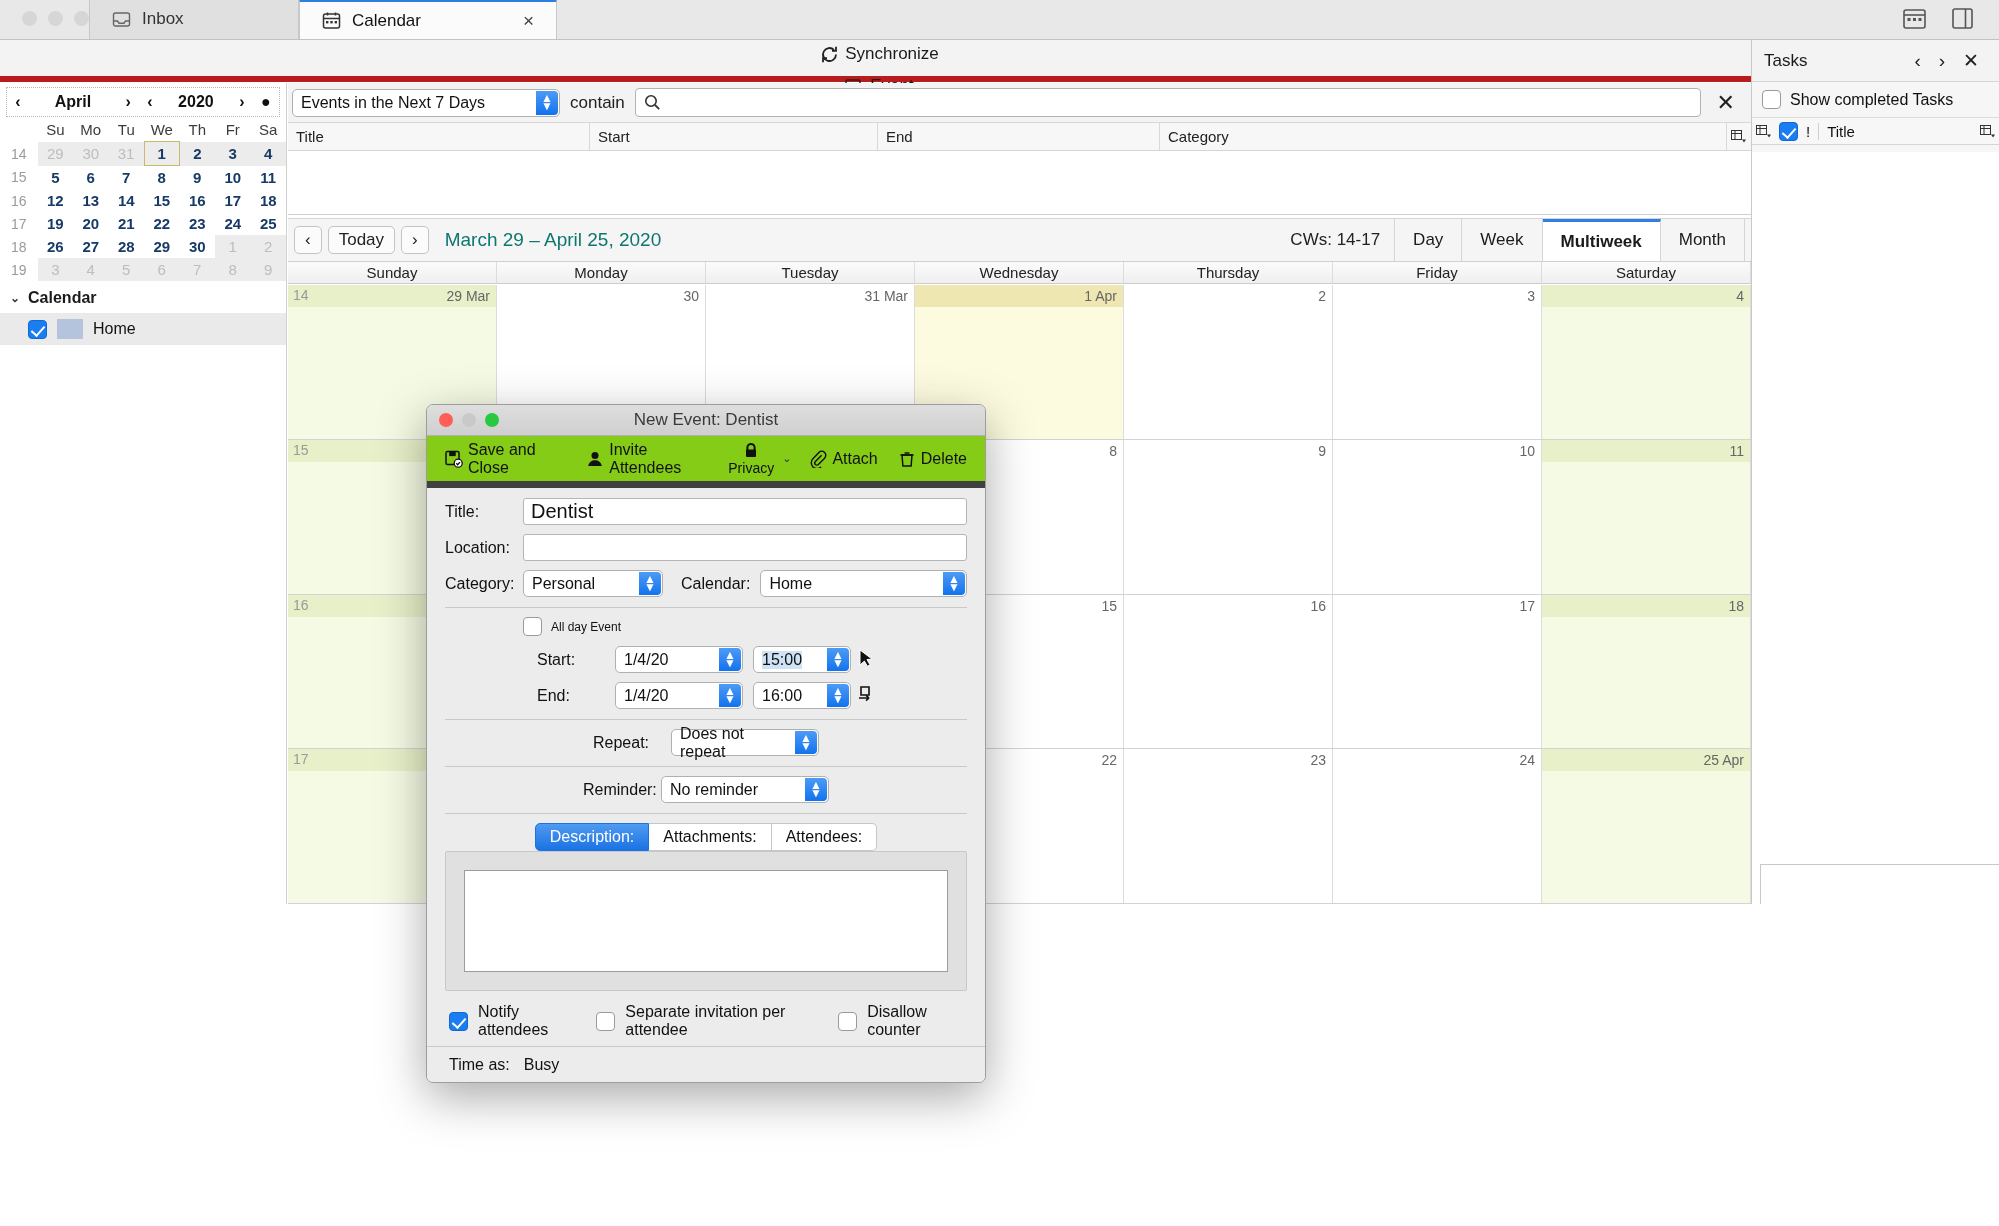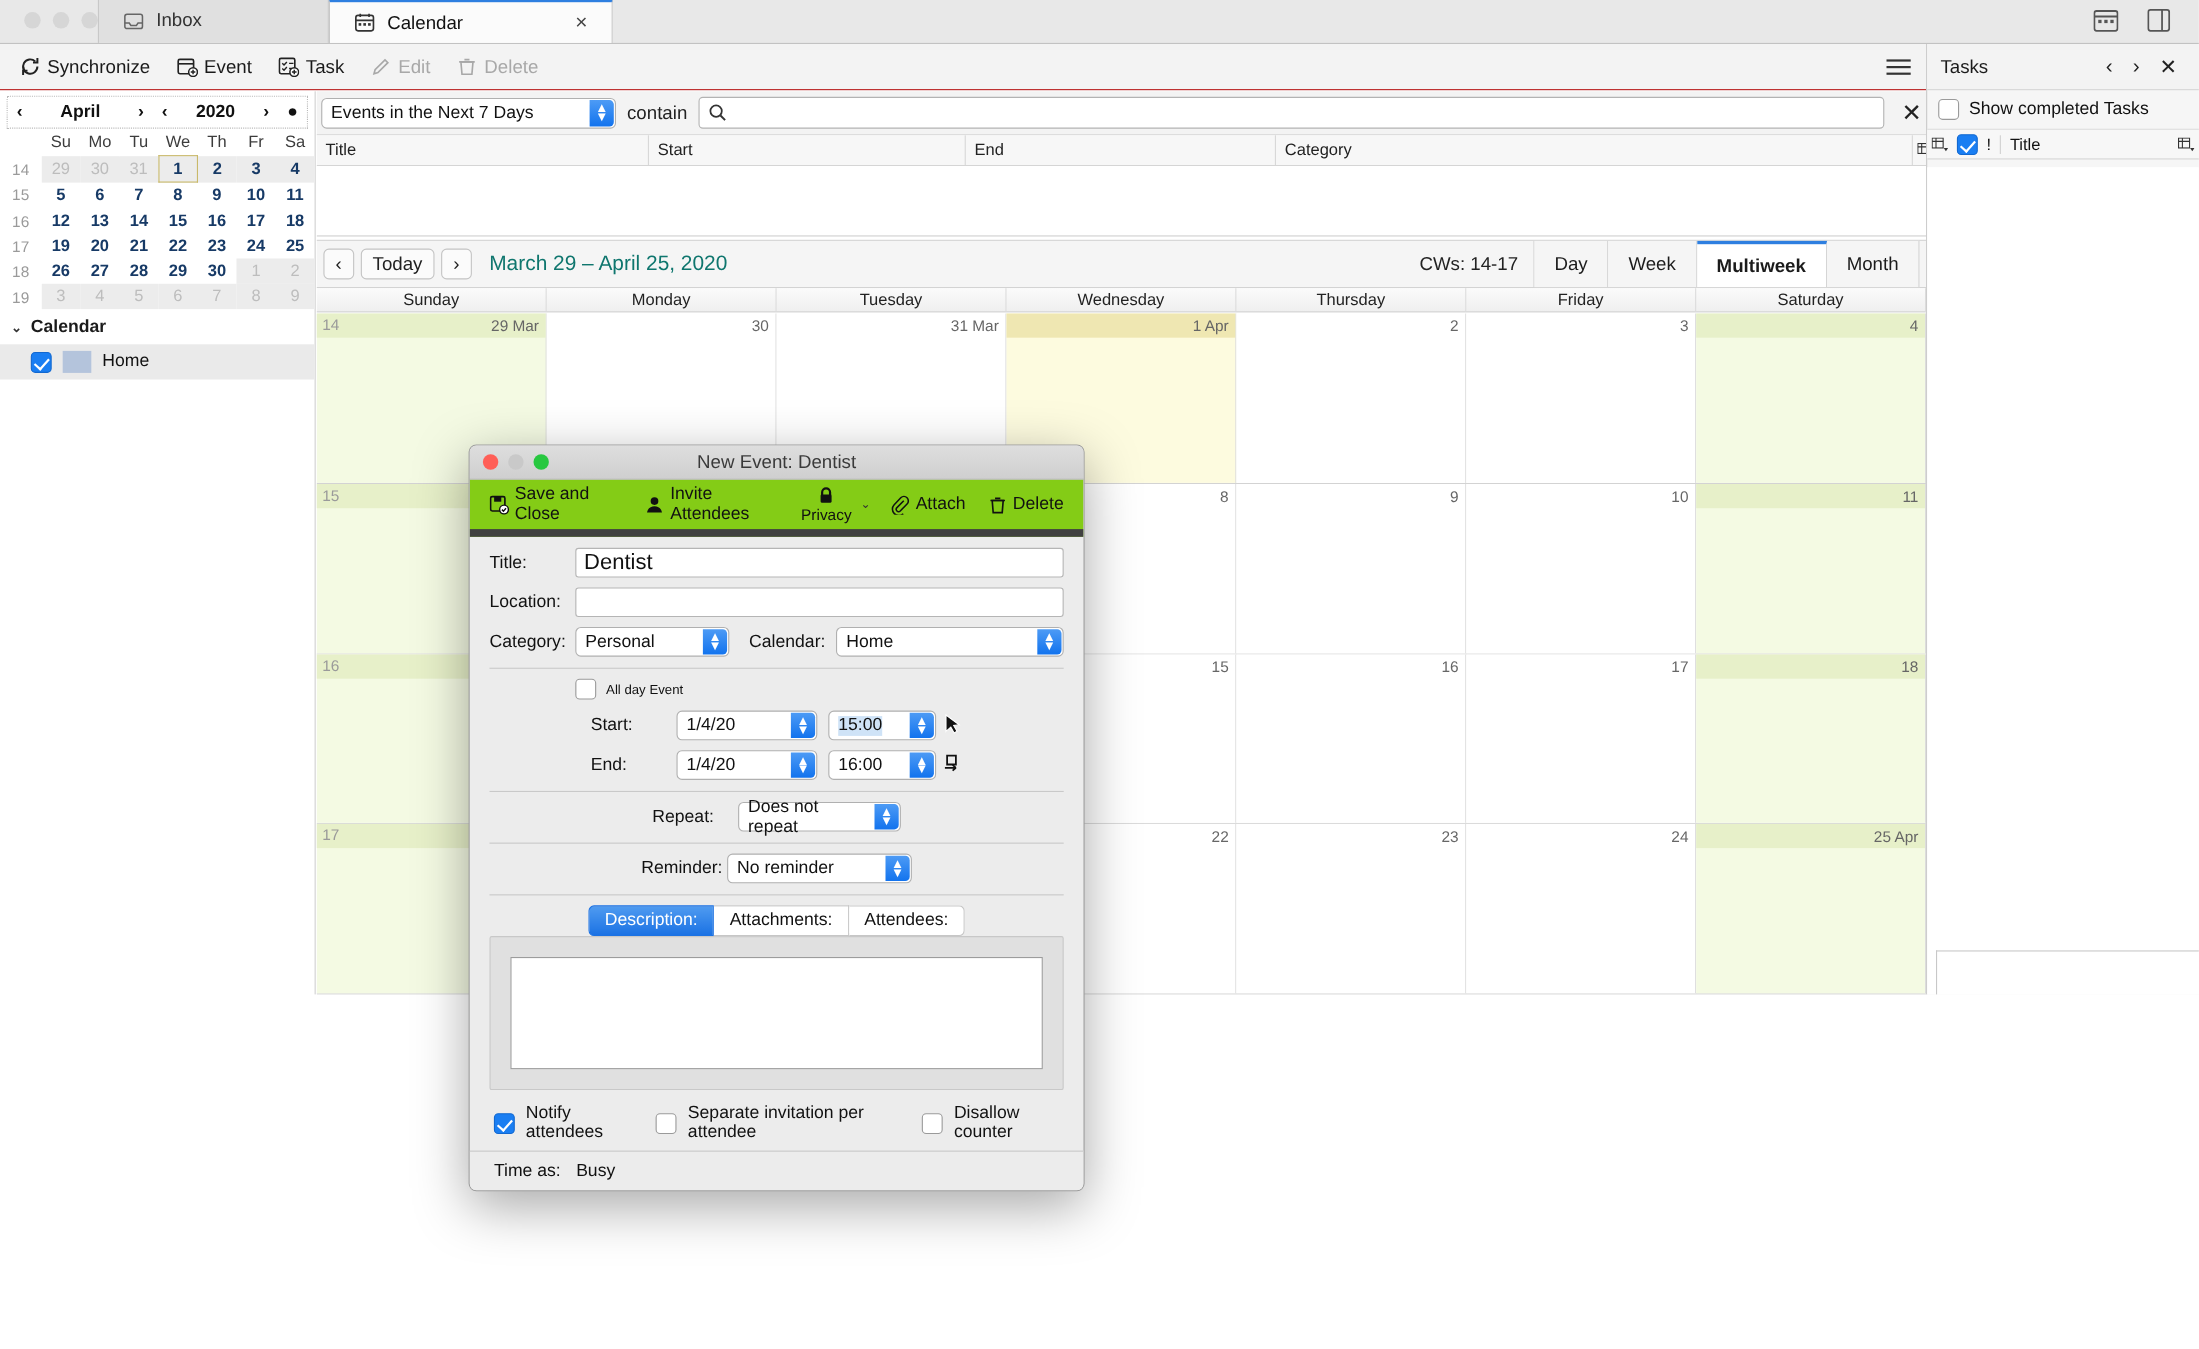--- a/index.html
+++ b/index.html
@@ -37,22 +37,22 @@
     border-top: 3px solid #2e7fe0;
   }
   .tab .tabclose { margin-left: auto; font-size: 19px; color: #444; line-height: 1; }
   .tabicon { display: inline-block; width: 19px; height: 19px; color: #555; }
   .tabspacer { flex: 1; }
   .winbtns { display: flex; gap: 26px; padding: 0 26px 10px 0; align-items: center; color:#555; }
 
   
   .toolbar {
     position: absolute; top: 40px; left: 0; right: 248px; height: 42px;
-    background: #f3f3f3; border-bottom: 1px solid #b91c1c;
-    display: flex; align-items: center; padding-left: 8px; gap: 4px;
+    background: #f3f3f3; border-bottom: 6px solid #b91c1c;
+    display: flex; align-items: center; padding-left: 8px; gap: 4px; flex-direction: column;
   }
   .tbbtn {
     display: flex; align-items: center; gap: 6px;
     padding: 4px 10px; font-size: 17px; color: #1a1a1a; border-radius: 4px;
   }
   .tbbtn.disabled { color: #a8a8a8; }
   .tbright { margin-left: auto; padding-right: 14px; }
   .hamb { display: flex; flex-direction: column; gap: 4px; width: 22px; }
   .hamb i { display: block; height: 2px; background: #333; }
 
@@ -104,21 +104,21 @@
   .cbx.on { background: #1a7ef2; border-color: #1268d0; }
   .cbx.on::after {
     content: "";
     position: absolute; left: 5px; top: 2px; width: 6px; height: 11px;
     border: solid #fff; border-width: 0 2.4px 2.4px 0; transform: rotate(42deg);
   }
   .calswatch { width: 26px; height: 20px; background: #b4c4dc; flex: none; }
 
   
   .listpane {
-    position: absolute; top: 83px; left: 288px; right: 236px; height: 135px;
+    position: absolute; top: 83px; left: 288px; right: 248px; height: 135px;
     background: #ffffff;
   }
   .filterbar {
     display: flex; align-items: center; gap: 10px; height: 40px;
     padding: 0 10px 0 4px; background: #f3f3f3; border-bottom: 1px solid #d8d8d8;
   }
   .selectbox {
     position: relative; height: 28px; width: 268px;
     background: #ffffff; border: 1px solid #b0b0b0; border-radius: 5px;
     display: flex; align-items: center; padding: 0 30px 0 8px; font-size: 16px;

